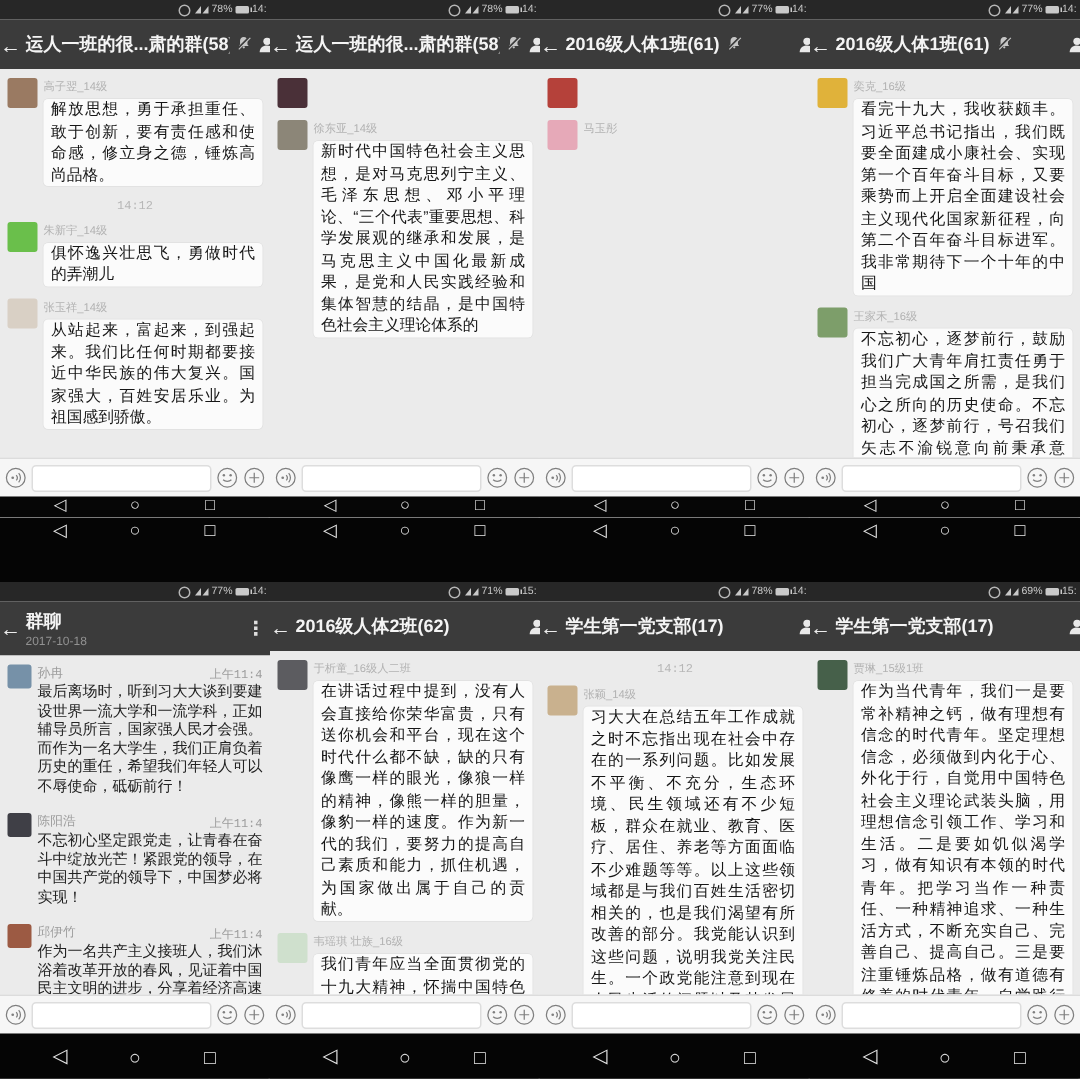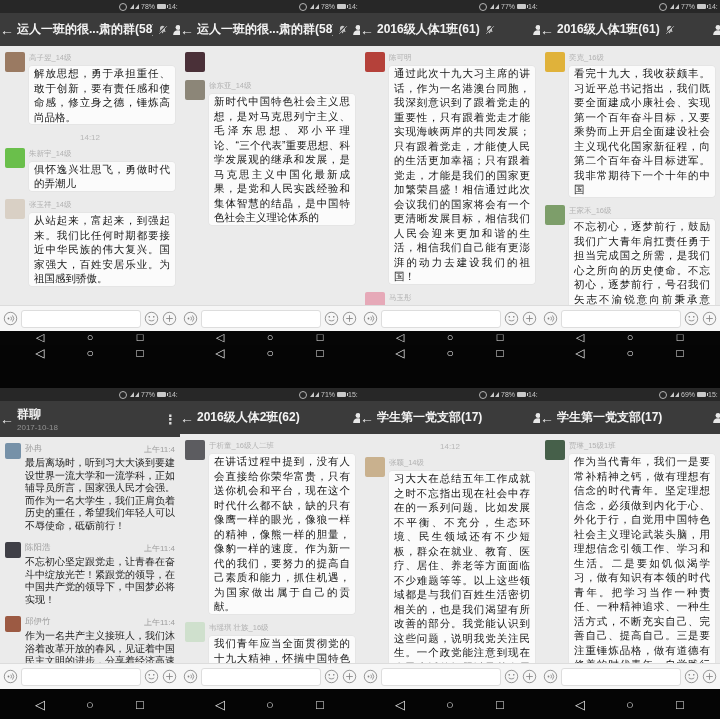--- a/index.html
+++ b/index.html
@@ -20,30 +20,30 @@
   .titlebar.qq{height:36px;}
   .back{color:#ececec;font-size:14px;margin-left:-2px;flex:none;}
   .title{color:#f4f4f4;font-size:12px;font-weight:bold;white-space:nowrap;overflow:hidden;}
   .muteic{flex:none;margin-left:1px;}
   .person{margin-left:auto;width:9px;height:14px;overflow:hidden;flex:none;}
   .qtwrap{display:flex;flex-direction:column;min-width:0;}
   .date{font-size:8px;color:#929292;line-height:1.2;}
   .menu{margin-left:auto;color:#dedede;font-size:13px;font-weight:bold;padding-right:3px;}
   
   .chat{flex:1;overflow:hidden;padding:6px 5px 0 5px;background:#ebebeb;}
-  .ctime{text-align:center;color:#b7b7b7;font-size:8px;margin:2px 0 6px;}
+  .ctime{text-align:center;color:#b7b7b7;font-size:8px;margin:2px 0 6px;font-family:Liberation Mono, monospace;}
   .msg{display:flex;gap:4px;margin-bottom:8px;}
   .avatar{width:20px;height:20px;border-radius:2px;flex:none;}
   .mbody{min-width:0;}
   .sender{font-size:7.5px;color:#b2b2b2;margin:1px 0 3px;white-space:nowrap;overflow:hidden;}
   .bubble{background:#fbfbfb;border-radius:3px;padding:0 5px;font-size:10.5px;line-height:14.5px;color:#161616;max-width:149px;display:inline-block;box-shadow:0 0 0 .5px #e0e0e0;text-align:justify;}
   
   .qqm{margin-bottom:10px;}
   .qqm .avatar{width:16px;height:16px;}
-  .qqm .mbody{flex:1;min-width:0;}
+  .qqm .mbody{flex:1;min-width:0;font-family:Liberation Mono, monospace;}
   .qhead{display:flex;justify-content:space-between;align-items:center;margin:0 0 2px;}
   .qqm .sender{font-size:8.5px;color:#9d9d9d;margin:0;}
   .mtime{font-size:8px;color:#9d9d9d;flex:none;}
   .qtext{font-size:10px;line-height:12.5px;color:#222;text-align:justify;}
   
   .inputbar{height:25px;flex:none;background:#f6f6f6;border-top:1px solid #dcdcdc;display:flex;align-items:center;gap:3px;padding:0 3px;}
   .field{flex:1;height:16px;background:#fff;border:1px solid #ddd;border-radius:3px;}
   .ibtn{display:flex;flex:none;align-items:center;}
   
   .nav-partial{height:14px;flex:none;background:#060606;display:flex;justify-content:space-evenly;align-items:flex-start;color:#e6e6e6;font-size:11px;line-height:13px;overflow:hidden;}
@@ -212,21 +212,20 @@
             <path d="M4 18 L18 4" stroke="#c6c6c6" stroke-width="1.4"></path>
           </svg></span>
         <span class="person"><svg width="14" height="14" viewBox="0 0 20 20" fill="#e8e8e8">
             <circle cx="10" cy="6.5" r="3.5"></circle>
             <path d="M3 17c0-4 3-6.5 7-6.5s7 2.5 7 6.5z"></path>
           </svg></span>
       </div>
       <div class="chat">
         <div class="msg">
           <span class="avatar" style="background:#b5413a"></span>
-          <div class="mbody"><div class="sender">陈可明</div><div class="bubble">通过此次十九大习主席的讲话，作为一名港澳台同胞，我深刻意识到了跟着党走的重要性，只有跟着党走才能实现海峡两岸的共同发展；只有跟着党走，才能使人民的生活更加幸福；只有跟着党走，才能是我们的国家更加繁荣昌盛！相信通过此次会议我们的国家将会有一个更清晰发展目标，相信我们人民会迎来更加和谐的生活，相信我们自己能有更澎湃的动力去建设我们的祖国！</div></div>
         </div>
         <div class="msg">
           <span class="avatar" style="background:#e6a9b8"></span>
           <div class="mbody">
             <div class="sender">马玉彤</div>
           </div>
         </div>
       </div>
       <div class="inputbar">
         <span class="ibtn">

